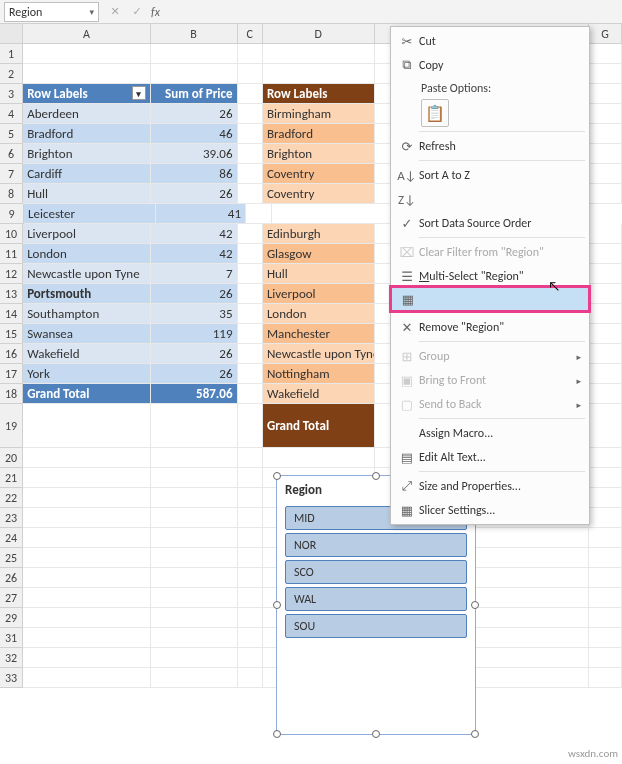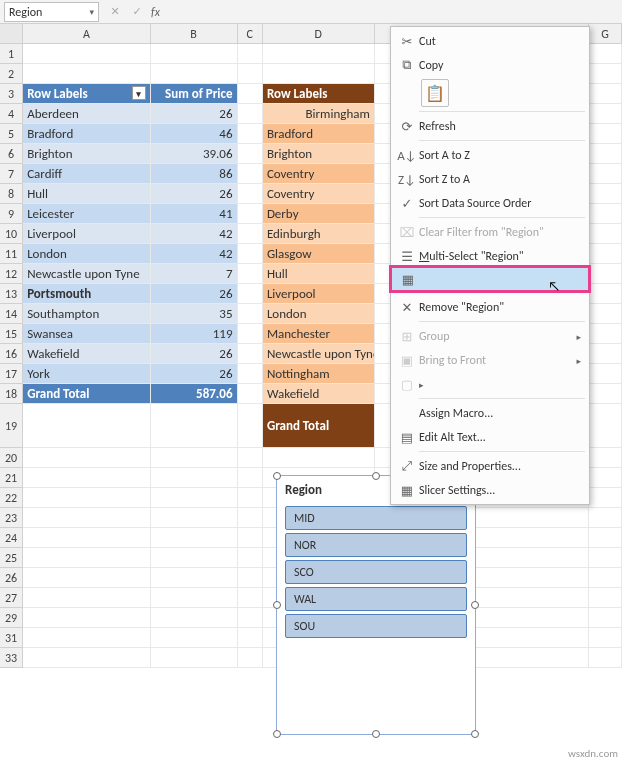--- a/index.html
+++ b/index.html
@@ -111,21 +111,21 @@
         <div class="cell " style="width: 26px;"></div>
         <div class="cell p2-hdr" style="width: 116px;">Row Labels</div>
         <div class="cell " style="width: 222px;"></div>
         <div class="cell " style="width: 34px;"></div>
       </div>
       <div class="row">
         <div class="row-h">4</div>
         <div class="cell p1-even" style="width: 132px;">Aberdeen</div>
         <div class="cell p1-even num" style="width: 90px;">26</div>
         <div class="cell " style="width: 26px;"></div>
-        <div class="cell p2-even" style="width: 116px; text-align: right;">Birmingham</div>
+        <div class="cell p2-even" style="width: 116px;">Birmingham</div>
         <div class="cell " style="width: 222px;"></div>
         <div class="cell " style="width: 34px;"></div>
       </div>
       <div class="row">
         <div class="row-h">5</div>
         <div class="cell p1-odd" style="width: 132px;">Bradford</div>
         <div class="cell p1-odd num" style="width: 90px;">46</div>
         <div class="cell " style="width: 26px;"></div>
         <div class="cell p2-odd" style="width: 116px;">Bradford</div>
         <div class="cell " style="width: 222px;"></div>
@@ -156,21 +156,20 @@
         <div class="cell " style="width: 26px;"></div>
         <div class="cell p2-even" style="width: 116px;">Coventry</div>
         <div class="cell " style="width: 222px;"></div>
         <div class="cell " style="width: 34px;"></div>
       </div>
       <div class="row">
         <div class="row-h">9</div>
         <div class="cell p1-odd" style="width: 132px;">Leicester</div>
         <div class="cell p1-odd num" style="width: 90px;">41</div>
         <div class="cell " style="width: 26px;"></div>
-        <div class="cell p2-odd" style="width: 116px;">Derby</div>
         <div class="cell " style="width: 222px;"></div>
         <div class="cell " style="width: 34px;"></div>
       </div>
       <div class="row">
         <div class="row-h">10</div>
         <div class="cell p1-even" style="width: 132px;">Liverpool</div>
         <div class="cell p1-even num" style="width: 90px;">42</div>
         <div class="cell " style="width: 26px;"></div>
         <div class="cell p2-even" style="width: 116px;">Edinburgh</div>
         <div class="cell " style="width: 222px;"></div>
@@ -333,20 +332,29 @@
         <div class="row-h">29</div>
         <div class="cell " style="width: 132px;"></div>
         <div class="cell " style="width: 90px;"></div>
         <div class="cell " style="width: 26px;"></div>
         <div class="cell " style="width: 116px;"></div>
         <div class="cell " style="width: 222px;"></div>
         <div class="cell " style="width: 34px;"></div>
       </div>
       <div class="row">
         <div class="row-h">31</div>
+        <div class="cell " style="width: 132px;"></div>
+        <div class="cell " style="width: 90px;"></div>
+        <div class="cell " style="width: 26px;"></div>
+        <div class="cell " style="width: 116px;"></div>
+        <div class="cell " style="width: 222px;"></div>
+        <div class="cell " style="width: 34px;"></div>
+      </div>
+      <div class="row">
+        <div class="row-h">32</div>
         <div class="cell " style="width: 132px;"></div>
         <div class="cell " style="width: 90px;"></div>
         <div class="cell " style="width: 26px;"></div>
         <div class="cell " style="width: 116px;"></div>
         <div class="cell " style="width: 222px;"></div>
         <div class="cell " style="width: 34px;"></div>
       </div>
       <div class="row">
         <div class="row-h">33</div>
         <div class="cell " style="width: 132px;"></div>
@@ -384,36 +392,36 @@
 
 <div class="ctx">
   <div class="ctx-item">
       <span class="ctx-icon">✂</span>
       <span class="ctx-label">Cut</span>
     </div>
   <div class="ctx-item">
       <span class="ctx-icon">⧉</span>
       <span class="ctx-label">Copy</span>
     </div>
+  <div class="ctx-heading">Paste Options:</div>
   <div class="paste-icon-big">
       <span>📋</span>
     </div>
   <div class="ctx-sep"></div>
   <div class="ctx-item">
       <span class="ctx-icon">⟳</span>
       <span class="ctx-label">Refresh</span>
     </div>
   <div class="ctx-sep"></div>
   <div class="ctx-item">
       <span class="ctx-icon">A↓</span>
       <span class="ctx-label">Sort A to Z</span>
     </div>
   <div class="ctx-item">
       <span class="ctx-icon">Z↓</span>
-      <span class="ctx-label">Sort Z to A</span>
     </div>
   <div class="ctx-item">
       <span class="ctx-icon">✓</span>
       <span class="ctx-label">Sort Data Source Order</span>
     </div>
   <div class="ctx-sep"></div>
   <div class="ctx-item disabled">
       <span class="ctx-icon">⌧</span>
       <span class="ctx-label">Clear Filter from "Region"</span>
     </div>
@@ -435,20 +443,21 @@
       <span class="ctx-label">Group</span>
       <span class="ctx-arrow">▸</span>
     </div>
   <div class="ctx-item disabled">
       <span class="ctx-icon">▣</span>
       <span class="ctx-label">Bring to Front</span>
       <span class="ctx-arrow">▸</span>
     </div>
   <div class="ctx-item disabled">
       <span class="ctx-icon">▢</span>
+      <span class="ctx-label">Send to Back</span>
       <span class="ctx-arrow">▸</span>
     </div>
   <div class="ctx-sep"></div>
   <div class="ctx-item">
       <span class="ctx-icon"></span>
       <span class="ctx-label">Assign Macro...</span>
     </div>
   <div class="ctx-item">
       <span class="ctx-icon">▤</span>
       <span class="ctx-label">Edit Alt Text...</span>

